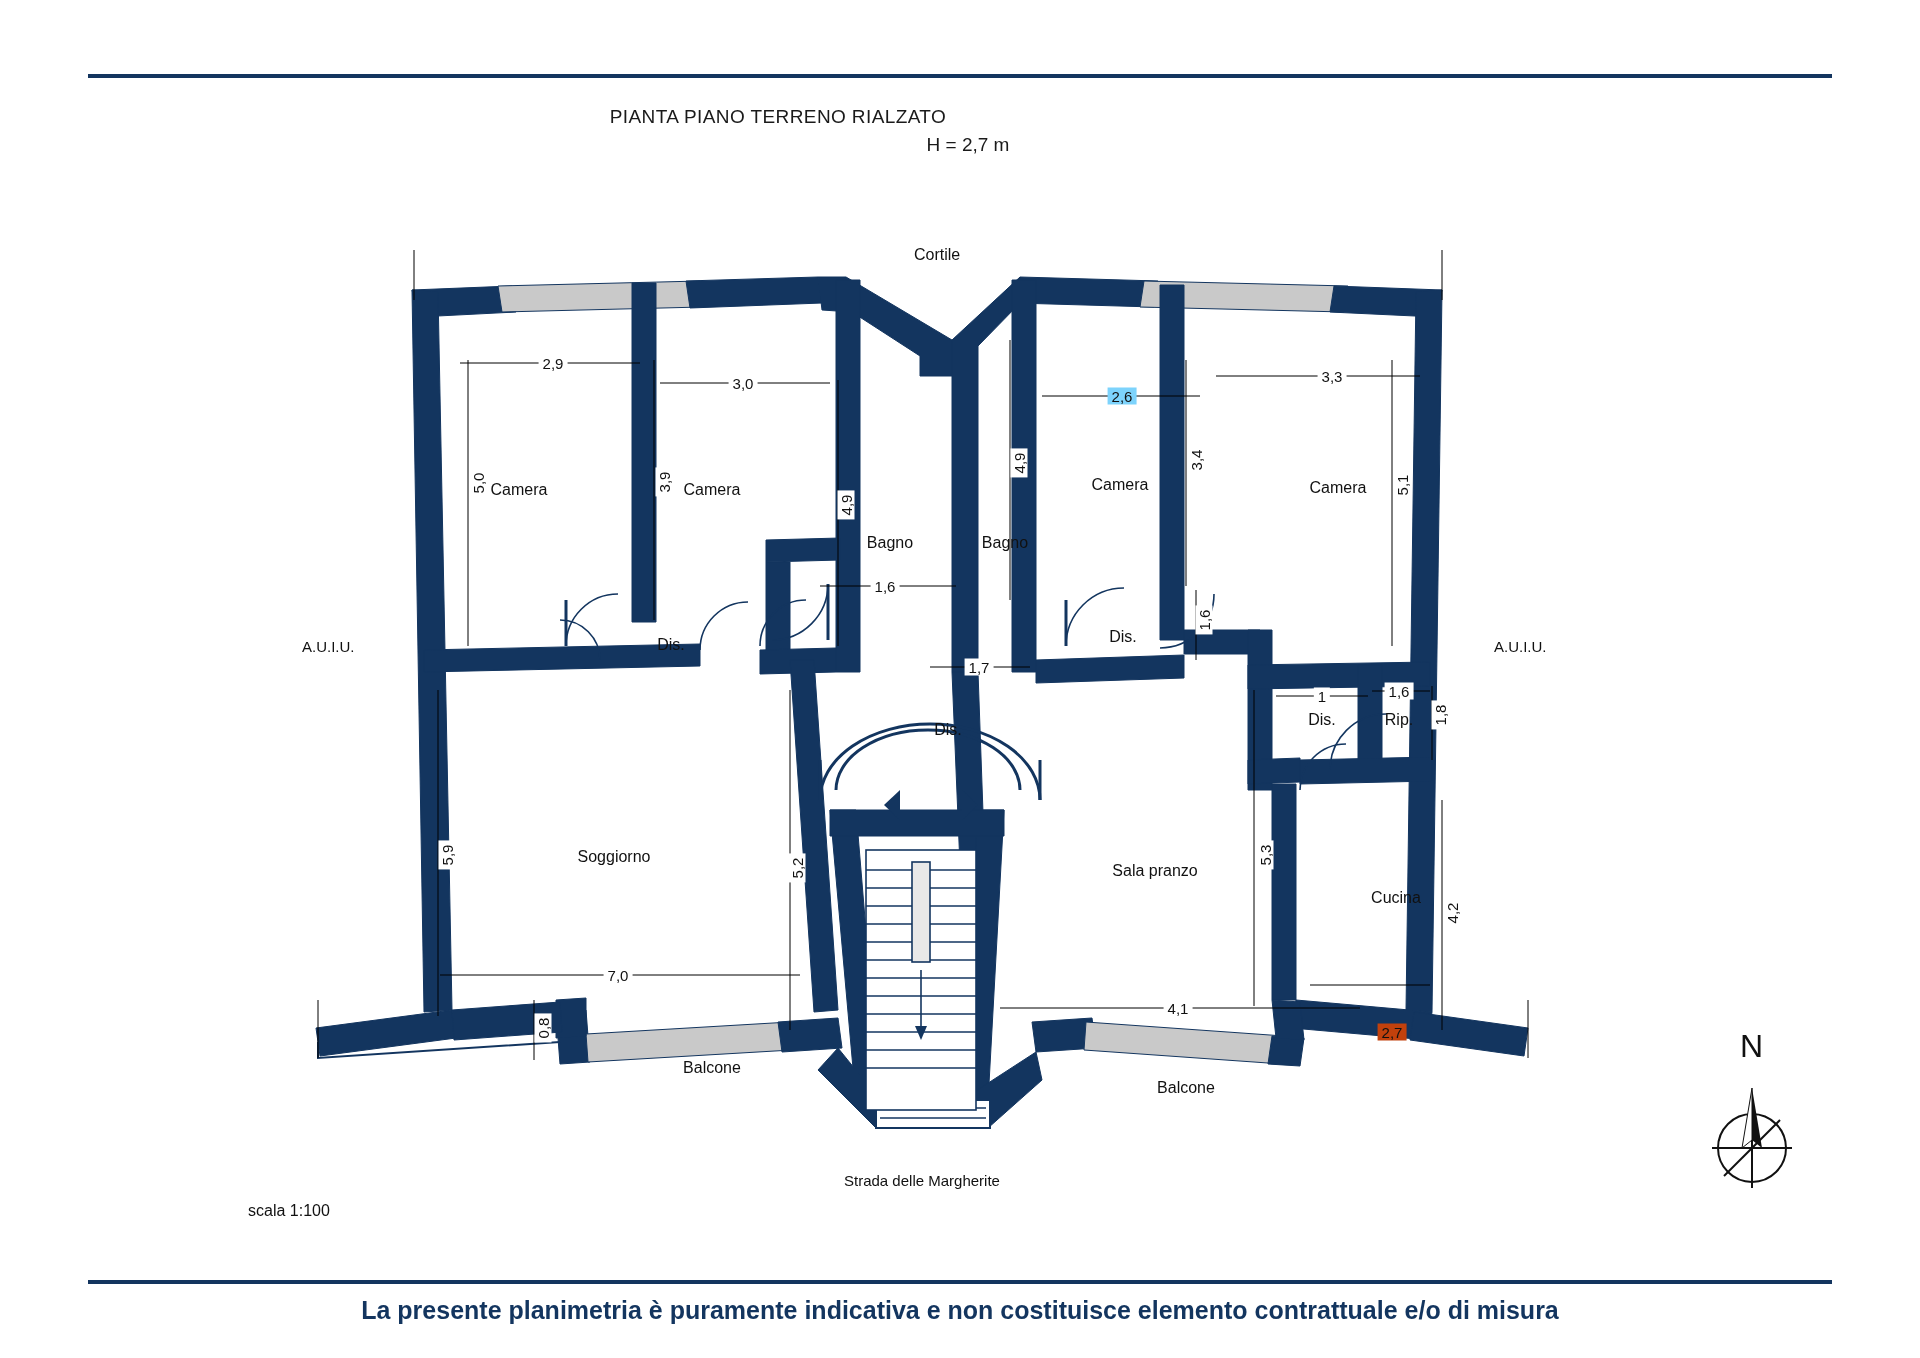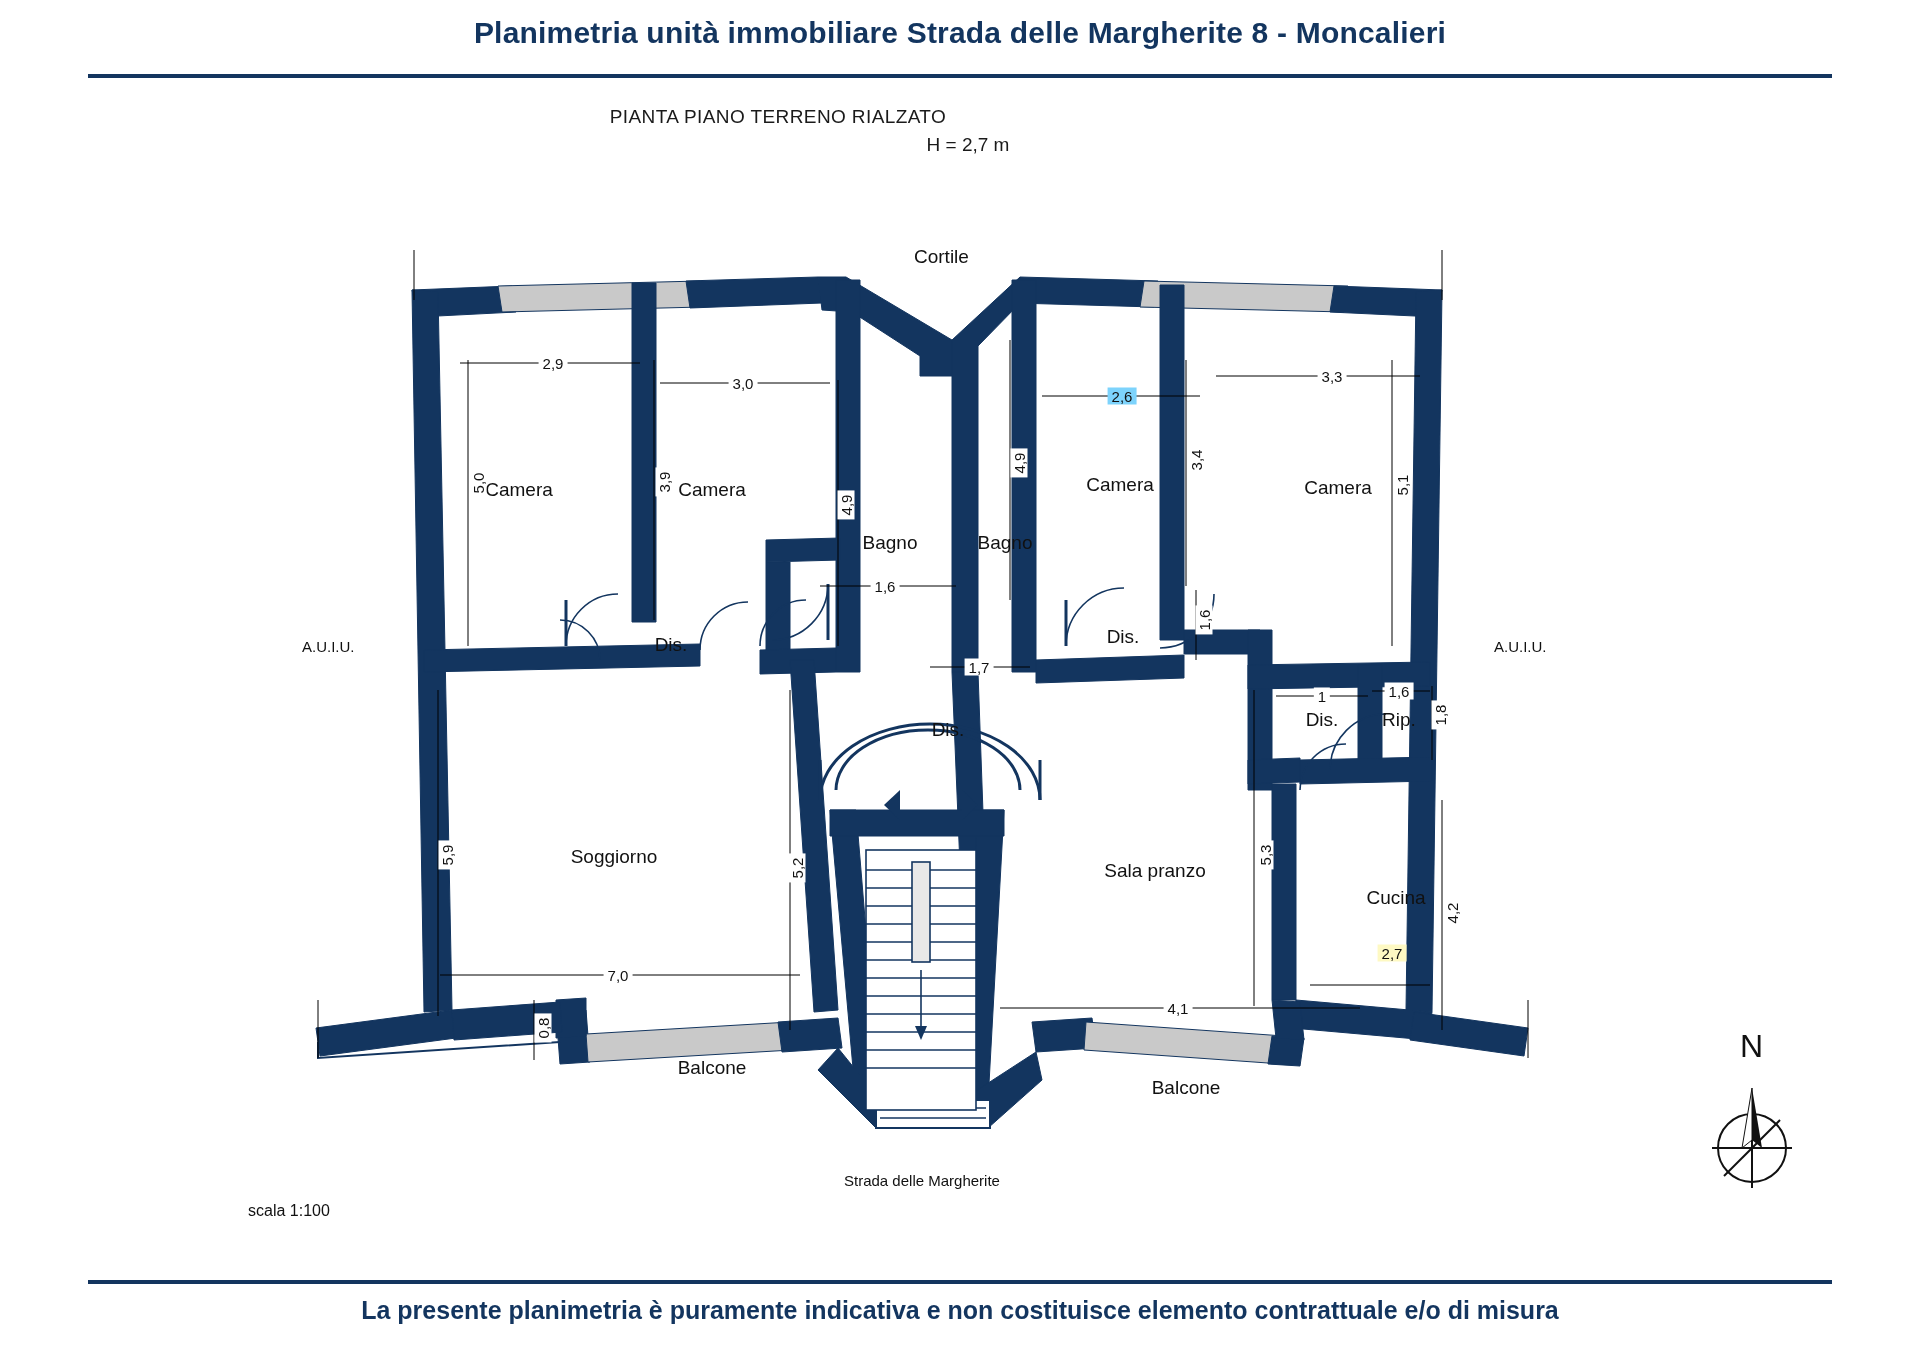--- a/index.html
+++ b/index.html
@@ -78,21 +78,21 @@
   }
   .scale-label {
     position: absolute;
     left: 248px;
     top: 1202px;
     font-size: 16px;
     color: #111;
   }
   .lbl {
     position: absolute;
-    font-size: 19px;
+    font-size: 16px;
     color: #111;
     white-space: nowrap;
   }
   .lbl.small {
     font-size: 15px;
   }
   svg.plan {
     position: absolute;
     left: 0;
     top: 0;
@@ -105,21 +105,20 @@
     top: 1028px;
     font-size: 32px;
     color: #111;
   }
 </style>
 </head>
 <body>
 
 <div id="page">
 
-  <div class="title">Planimetria unità immobiliare Strada delle Margherite 8 - Moncalieri</div>
   <div class="rule-top"></div>
 
   <div class="subtitle">PIANTA PIANO TERRENO RIALZATO</div>
   <div class="subtitle2">H = 2,7 m</div>
 
   <svg class="plan" viewBox="0 0 1920 1358">
     <g stroke="#13355f" fill="#13355f">
 
       <polygon points="412,290 512,286 516,312 418,317"></polygon>
       <polygon points="498,286 700,281 702,307 502,312" fill="#c9c9c9" stroke="#13355f" stroke-width="1"></polygon>
@@ -324,18 +323,18 @@
       <div class="lbl small" style="left: 1322px; top: 696px; transform: translate(-50%, -50%); background: rgb(255, 255, 255); padding: 0px 4px;">1</div>
       <div class="lbl small" style="left: 1399px; top: 691px; transform: translate(-50%, -50%); background: rgb(255, 255, 255); padding: 0px 4px;">1,6</div>
       <div class="lbl small" style="left: 1440px; top: 715px; transform: translate(-50%, -50%) rotate(-90deg); background: rgb(255, 255, 255); padding: 0px 4px;">1,8</div>
       <div class="lbl small" style="left: 447px; top: 855px; transform: translate(-50%, -50%) rotate(-90deg); background: rgb(255, 255, 255); padding: 0px 4px;">5,9</div>
       <div class="lbl small" style="left: 797px; top: 868px; transform: translate(-50%, -50%) rotate(-90deg); background: rgb(255, 255, 255); padding: 0px 4px;">5,2</div>
       <div class="lbl small" style="left: 1265px; top: 855px; transform: translate(-50%, -50%) rotate(-90deg); background: rgb(255, 255, 255); padding: 0px 4px;">5,3</div>
       <div class="lbl small" style="left: 1452px; top: 913px; transform: translate(-50%, -50%) rotate(-90deg); background: rgb(255, 255, 255); padding: 0px 4px;">4,2</div>
       <div class="lbl small" style="left: 618px; top: 975px; transform: translate(-50%, -50%); background: rgb(255, 255, 255); padding: 0px 4px;">7,0</div>
       <div class="lbl small" style="left: 543px; top: 1028px; transform: translate(-50%, -50%) rotate(-90deg); background: rgb(255, 255, 255); padding: 0px 4px;">0,8</div>
       <div class="lbl small" style="left: 1178px; top: 1008px; transform: translate(-50%, -50%); background: rgb(255, 255, 255); padding: 0px 4px;">4,1</div>
-      <div class="lbl small" style="left: 1392px; top: 953px; transform: translate(-50%, -50%); background: #fef9c3; padding: 0px 4px;">2,7</div>
+      <div class="lbl small" style="left: 1392px; top: 1032px; transform: translate(-50%, -50%); background: #c2410c; padding: 0px 4px;">2,7</div>
     </div>
 
   <div class="rule-bottom"></div>
   <div class="footer">La presente planimetria è puramente indicativa e non costituisce elemento contrattuale e/o di misura</div>
 </div>
 
 </body></html>

